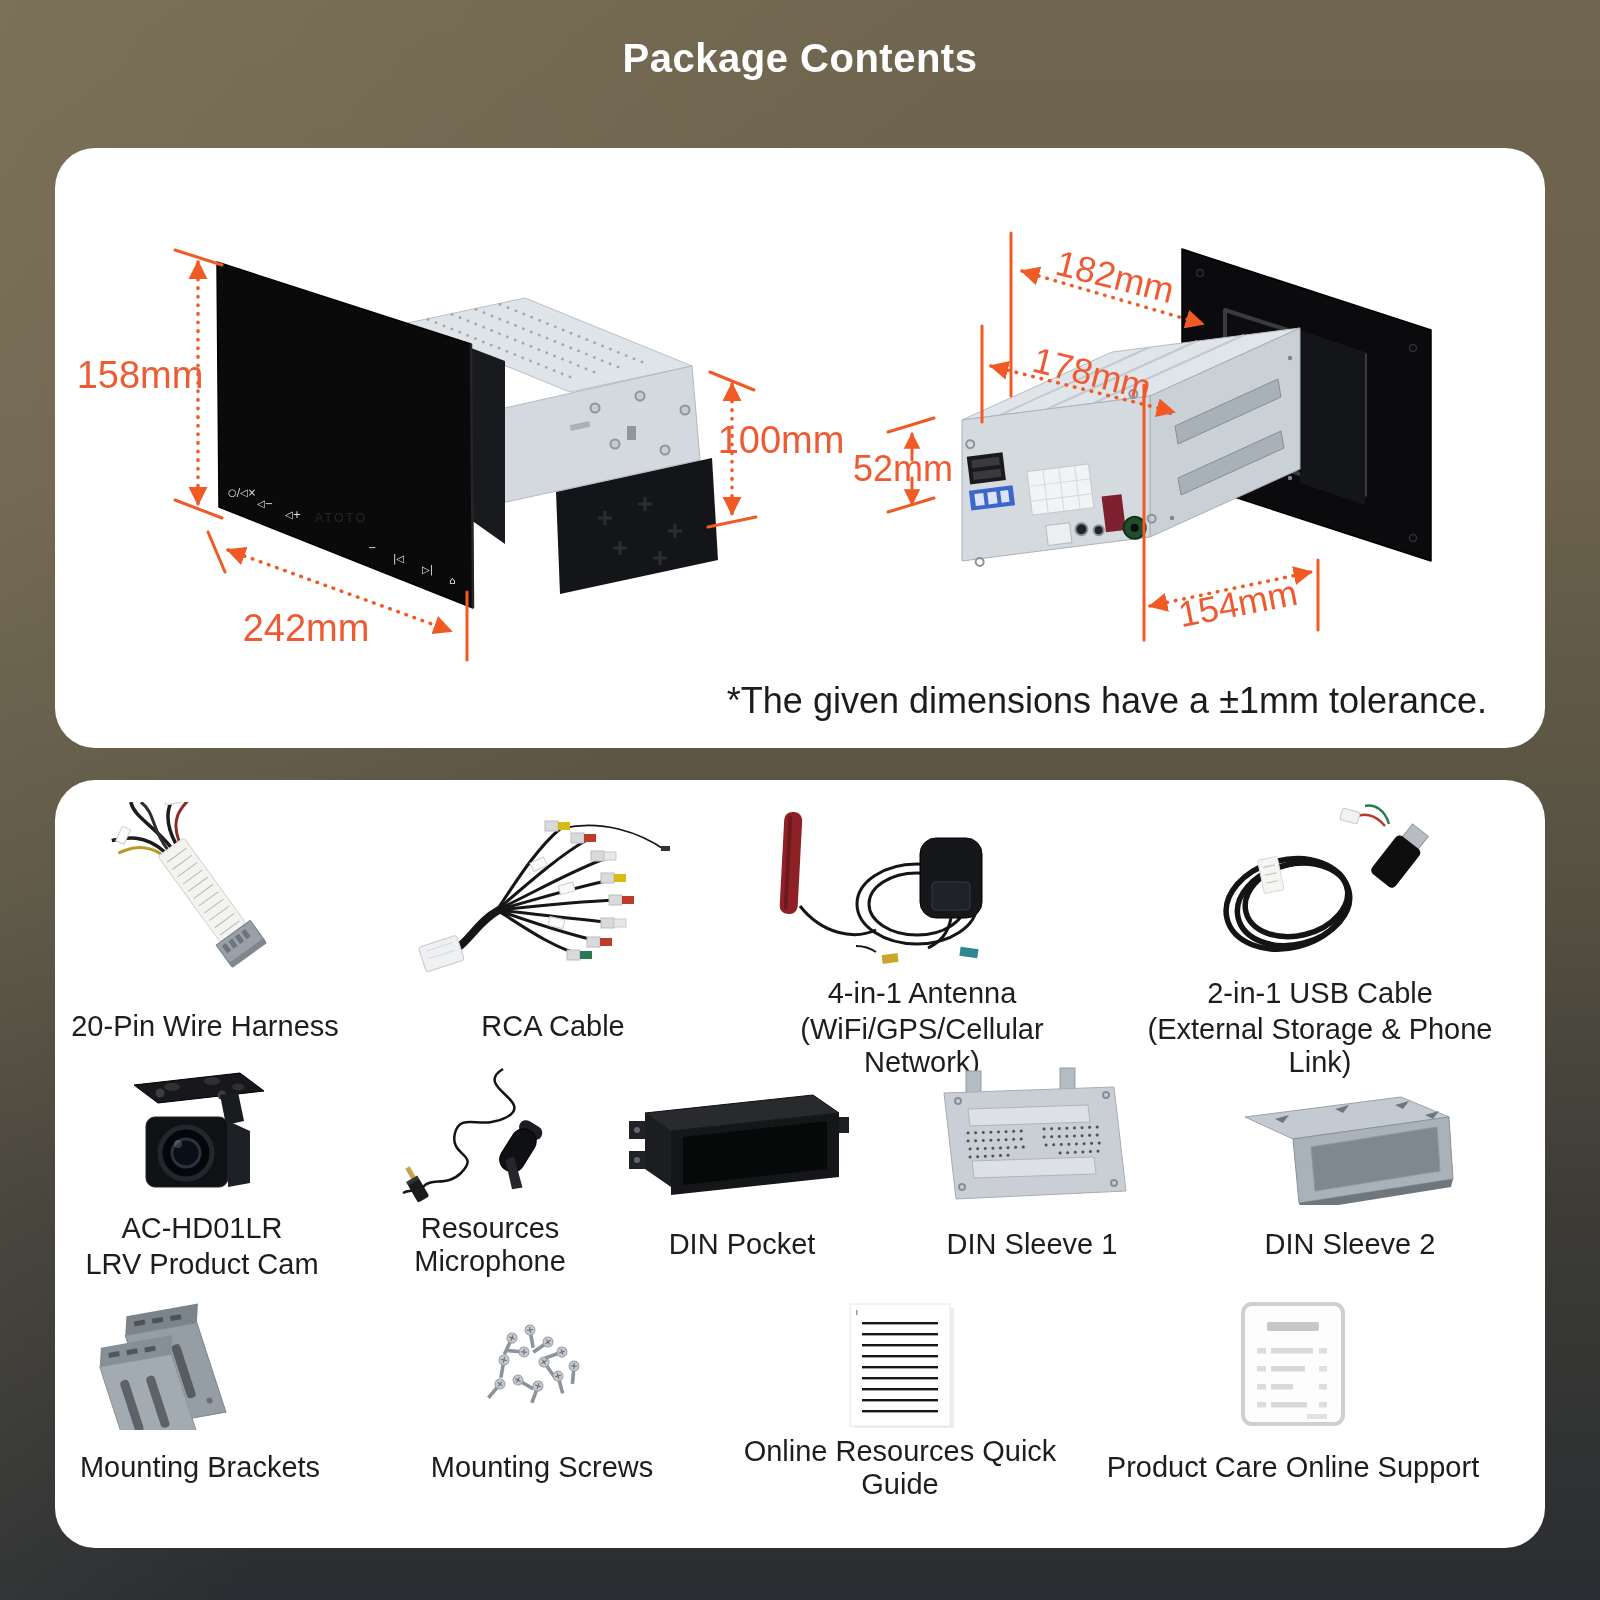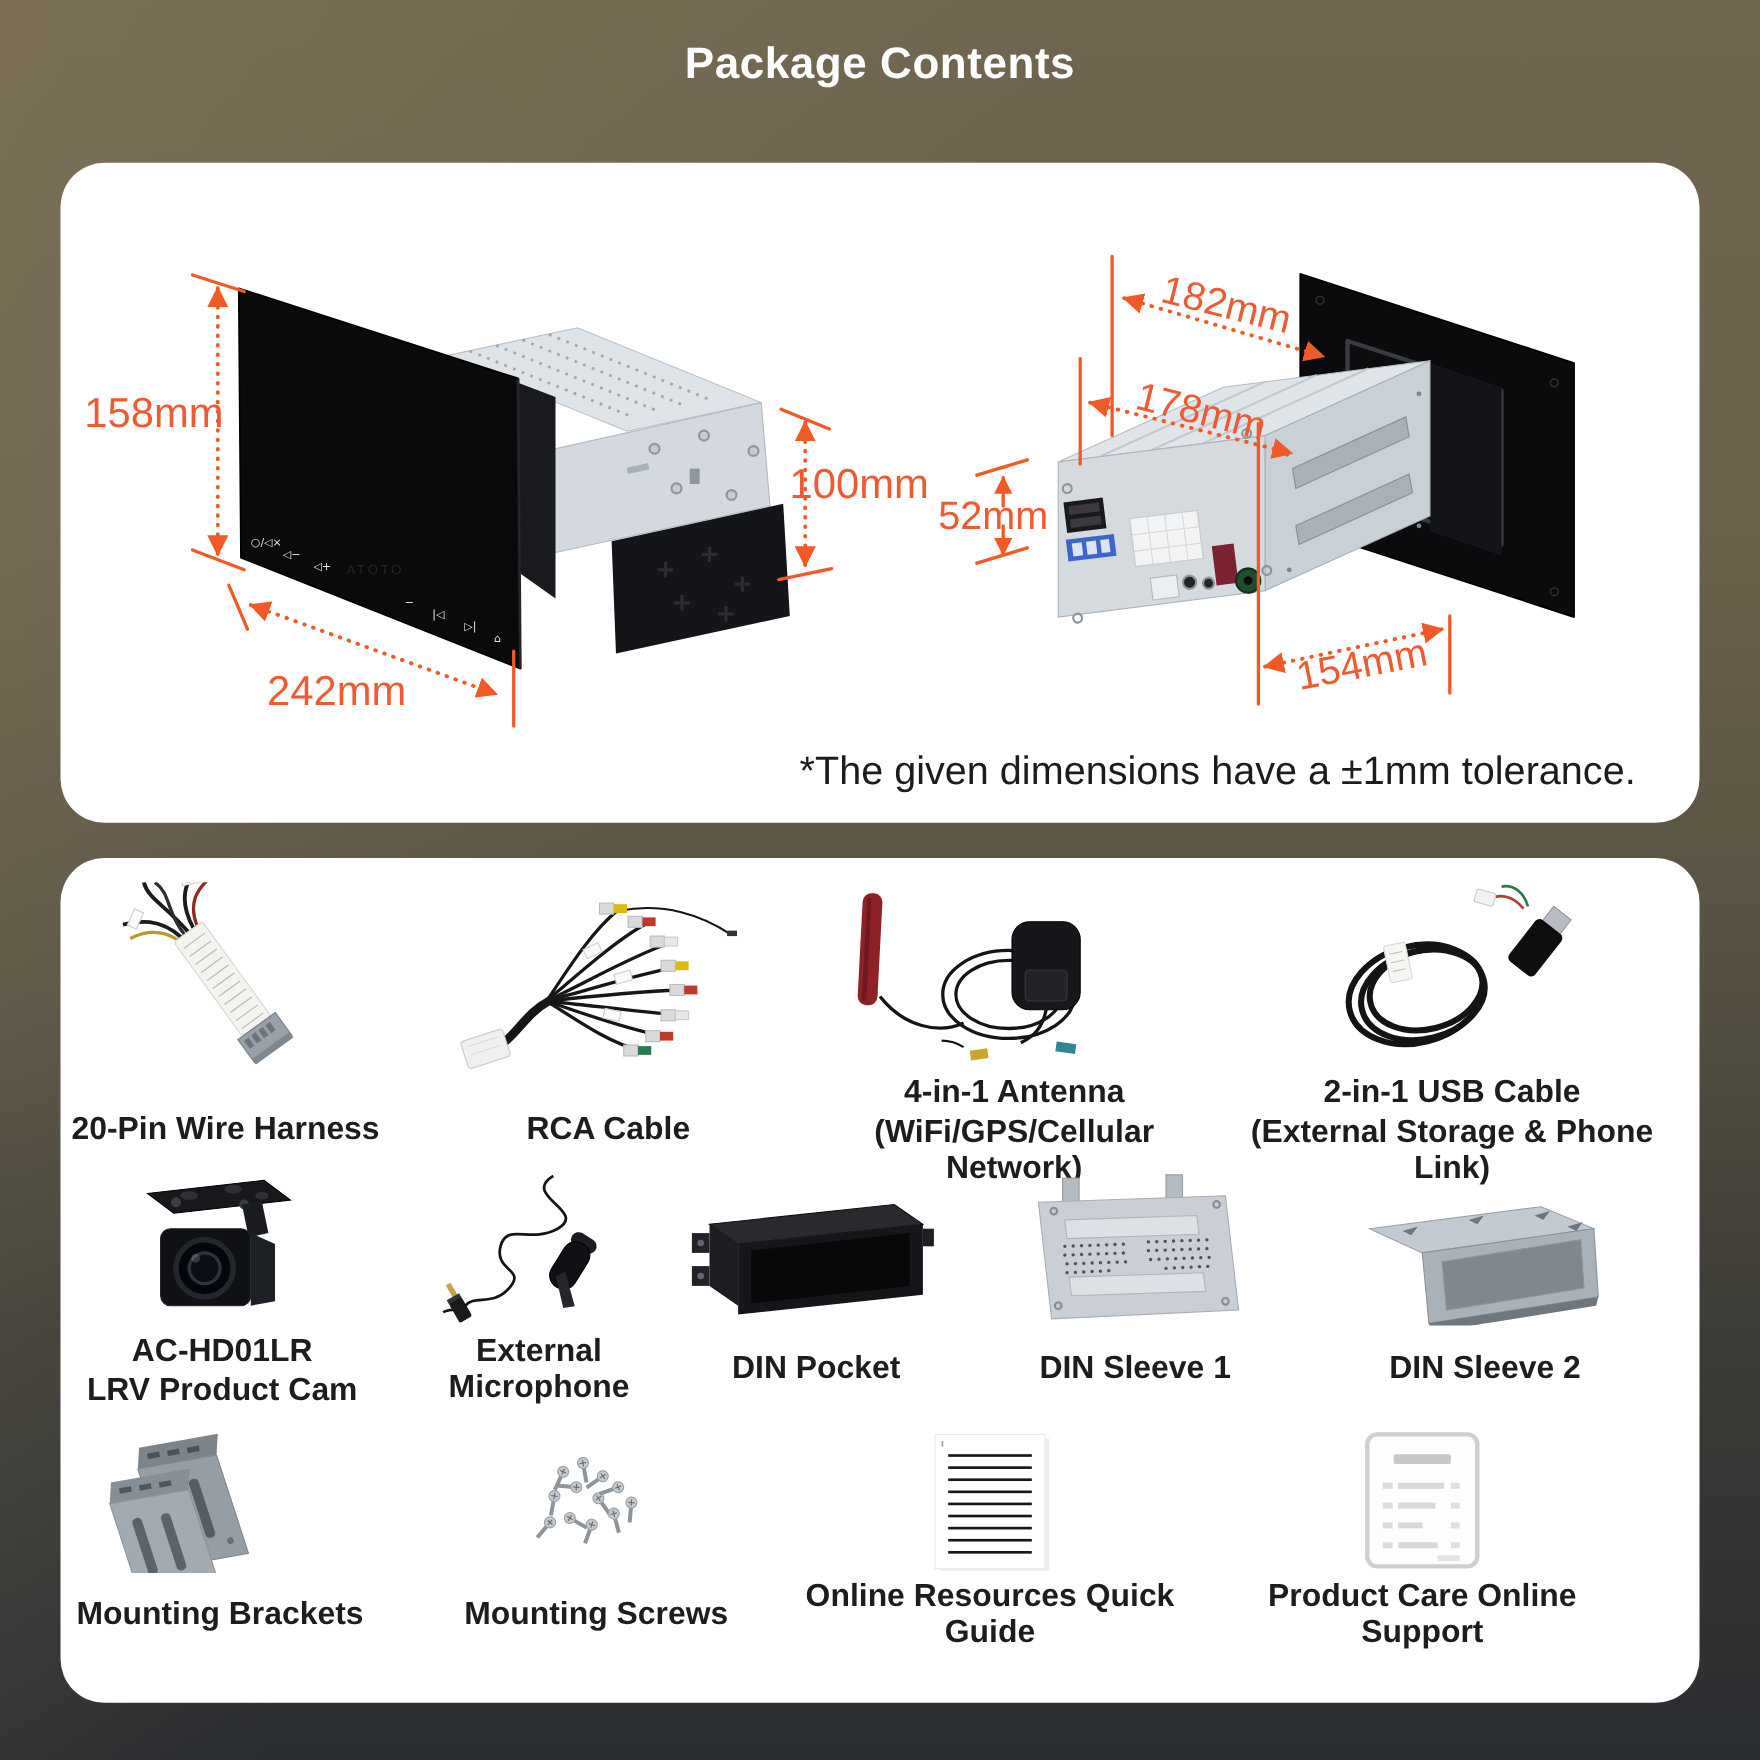--- a/index.html
+++ b/index.html
@@ -23,21 +23,21 @@
   .dimtxt-r{font-size:36px;font-weight:500;fill:#ee5b33;}
   .dl{stroke:#f15a24;stroke-width:3.5;stroke-dasharray:.6 8;stroke-linecap:round;fill:none;
       marker-start:url(#dimarrow);marker-end:url(#dimarrow);}
   .ext{stroke:#f15a24;stroke-width:3;stroke-linecap:round;}
   .arrline{stroke:#f15a24;stroke-width:3;stroke-linecap:round;marker-end:url(#dimarrow);}
   .ficon{font-size:10px;fill:#ffffff;opacity:.9;font-family:"DejaVu Sans",sans-serif;}
   .logo{font-size:12px;fill:#2c2c2e;letter-spacing:2.5px;opacity:.85;}
   .pkg-item{position:absolute;text-align:center;margin:0;}
   .pkg-item svg{display:block;margin:0 auto;}
   .pkg-label{position:absolute;left:0;right:0;display:flex;flex-direction:column;justify-content:center;
-    gap:3px;height:72px;font-size:29px;line-height:33px;color:#1d1d1d;font-weight:bold;}
+    gap:3px;height:72px;font-size:29px;line-height:33px;color:#1d1d1d;}
   .r1{top:22px}.r2{top:285px}.r3{top:520px}
   .r1 .pkg-label{top:190px}.r2 .pkg-label{top:145px}.r3 .pkg-label{top:133px}
 </style>
 </head>
 <body>
 
 <div class="canvas">
 
   <h1 class="title">Package Contents</h1>
 
@@ -363,21 +363,21 @@
           <rect x="140" y="62" width="25" height="46" rx="12" fill="#0f1013" stroke="#000"></rect>
           <polygon points="152,92 176,114 168,121 147,100" fill="#24262b"></polygon>
         </g>
         <g transform="rotate(-30 52 120)">
           <rect x="50" y="100" width="5" height="16" fill="#c9a24a"></rect>
           <rect x="44" y="112" width="13" height="5" fill="#333"></rect>
           <rect x="44" y="116" width="13" height="20" rx="2" fill="#1a1b1d"></rect>
         </g>
       </svg>
       <figcaption class="pkg-label">
-        <div>External Microphone</div>
+        <div>Resources Microphone</div>
         <div></div>
       </figcaption>
     </figure>
 
     <figure class="pkg-item r2" style="left:562px;width:250px">
       <svg width="250" height="140" viewBox="0 0 250 140">
         <polygon points="28,48 196,30 222,48 54,66" fill="#282a2e" stroke="#0e0f10"></polygon>
         <polygon points="28,48 54,66 54,122 28,104" fill="#1b1d20"></polygon>
         <polygon points="54,66 222,48 222,112 54,130" fill="#141619"></polygon>
         <polygon points="66,72 210,56 210,104 66,120" fill="#070808"></polygon>

